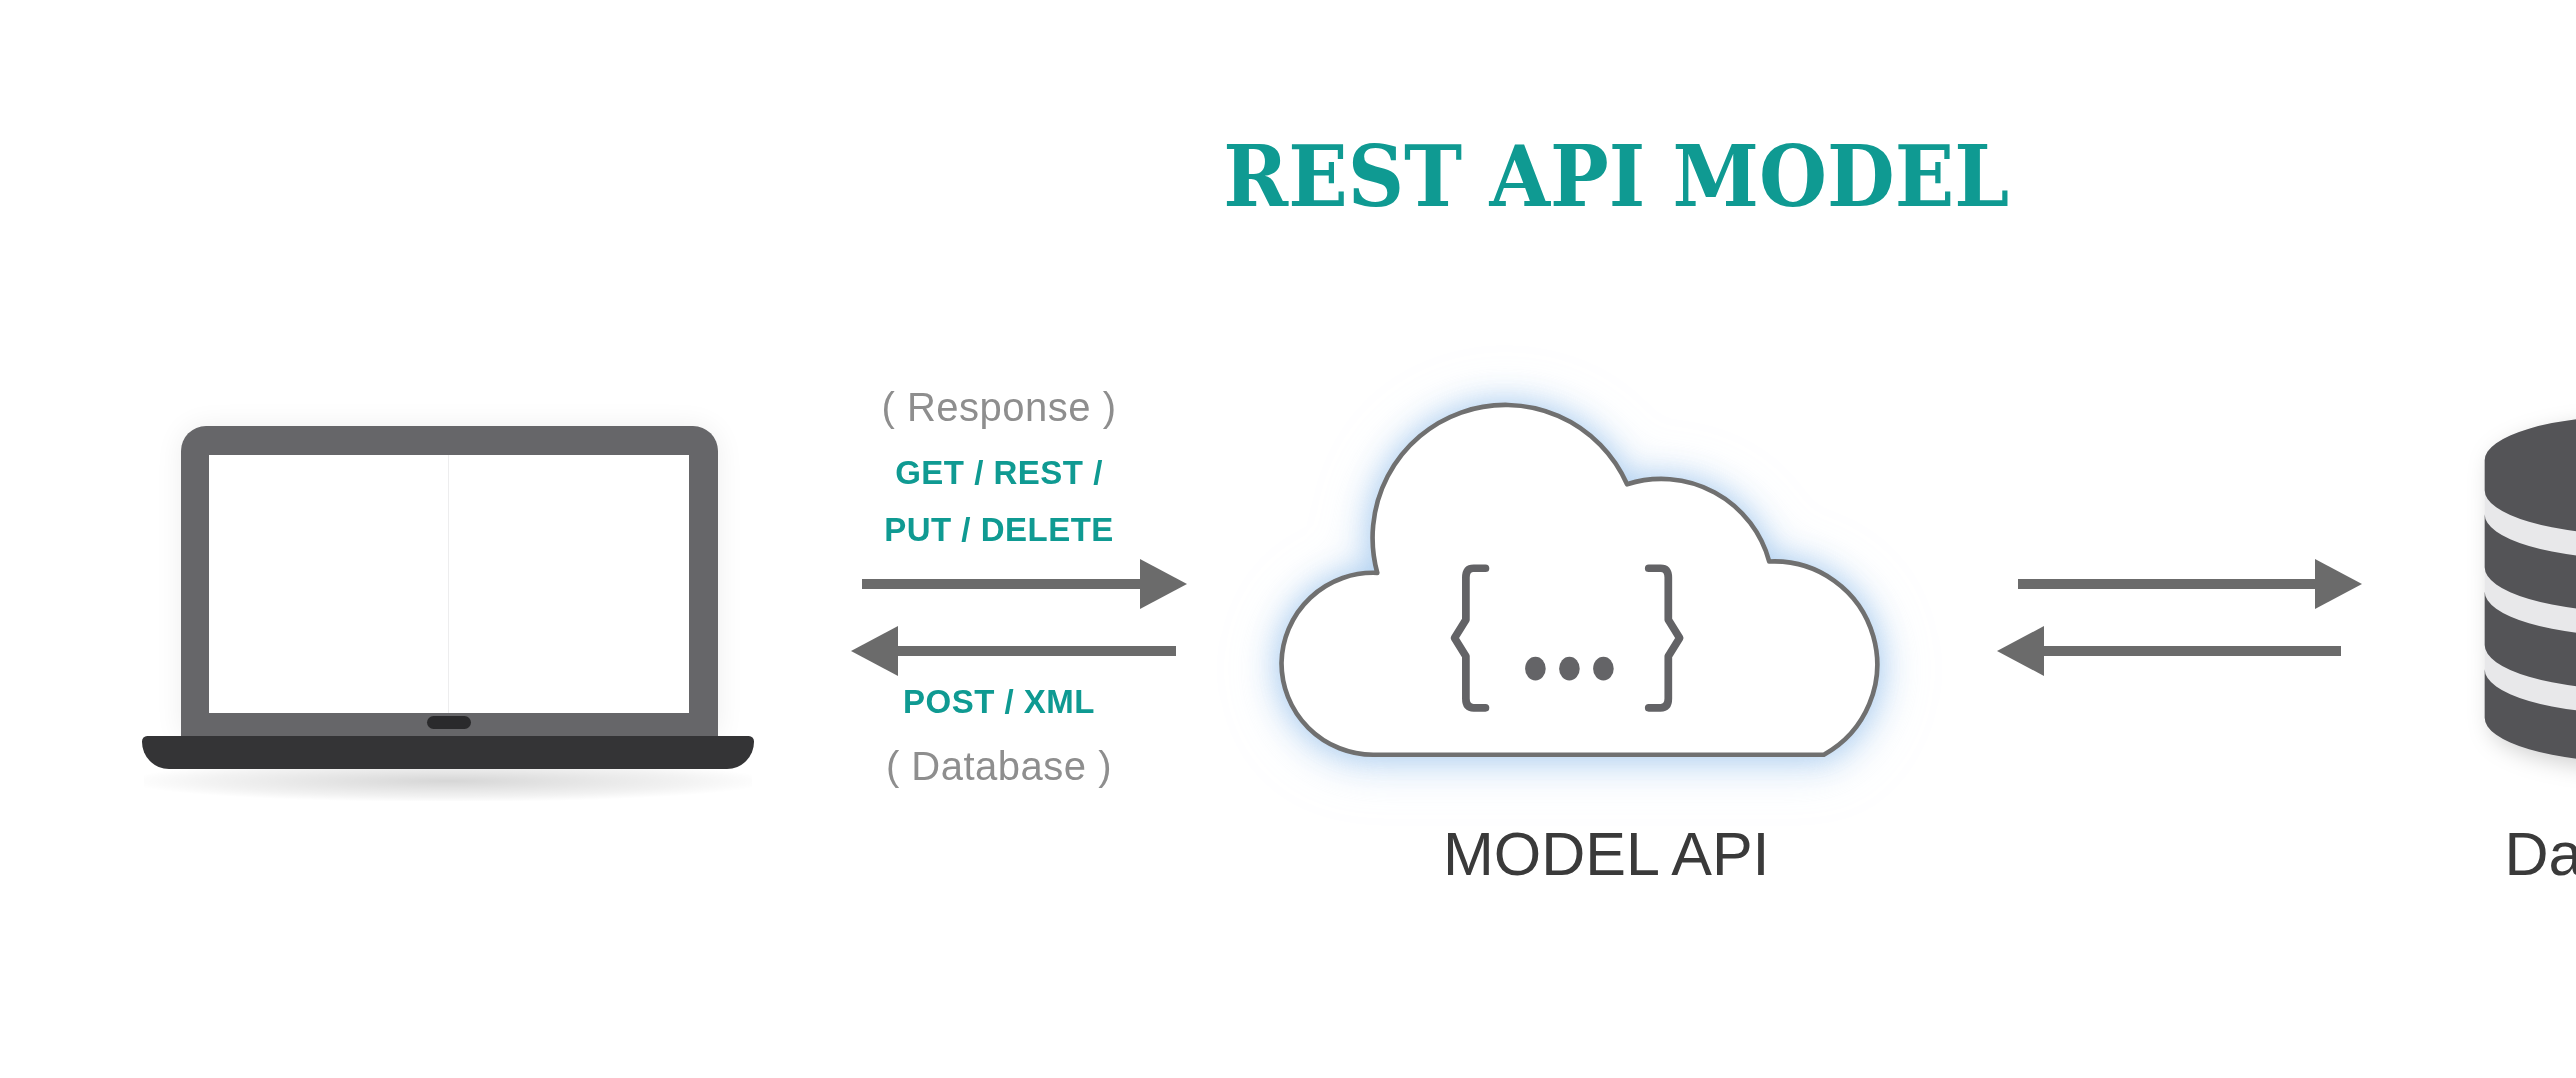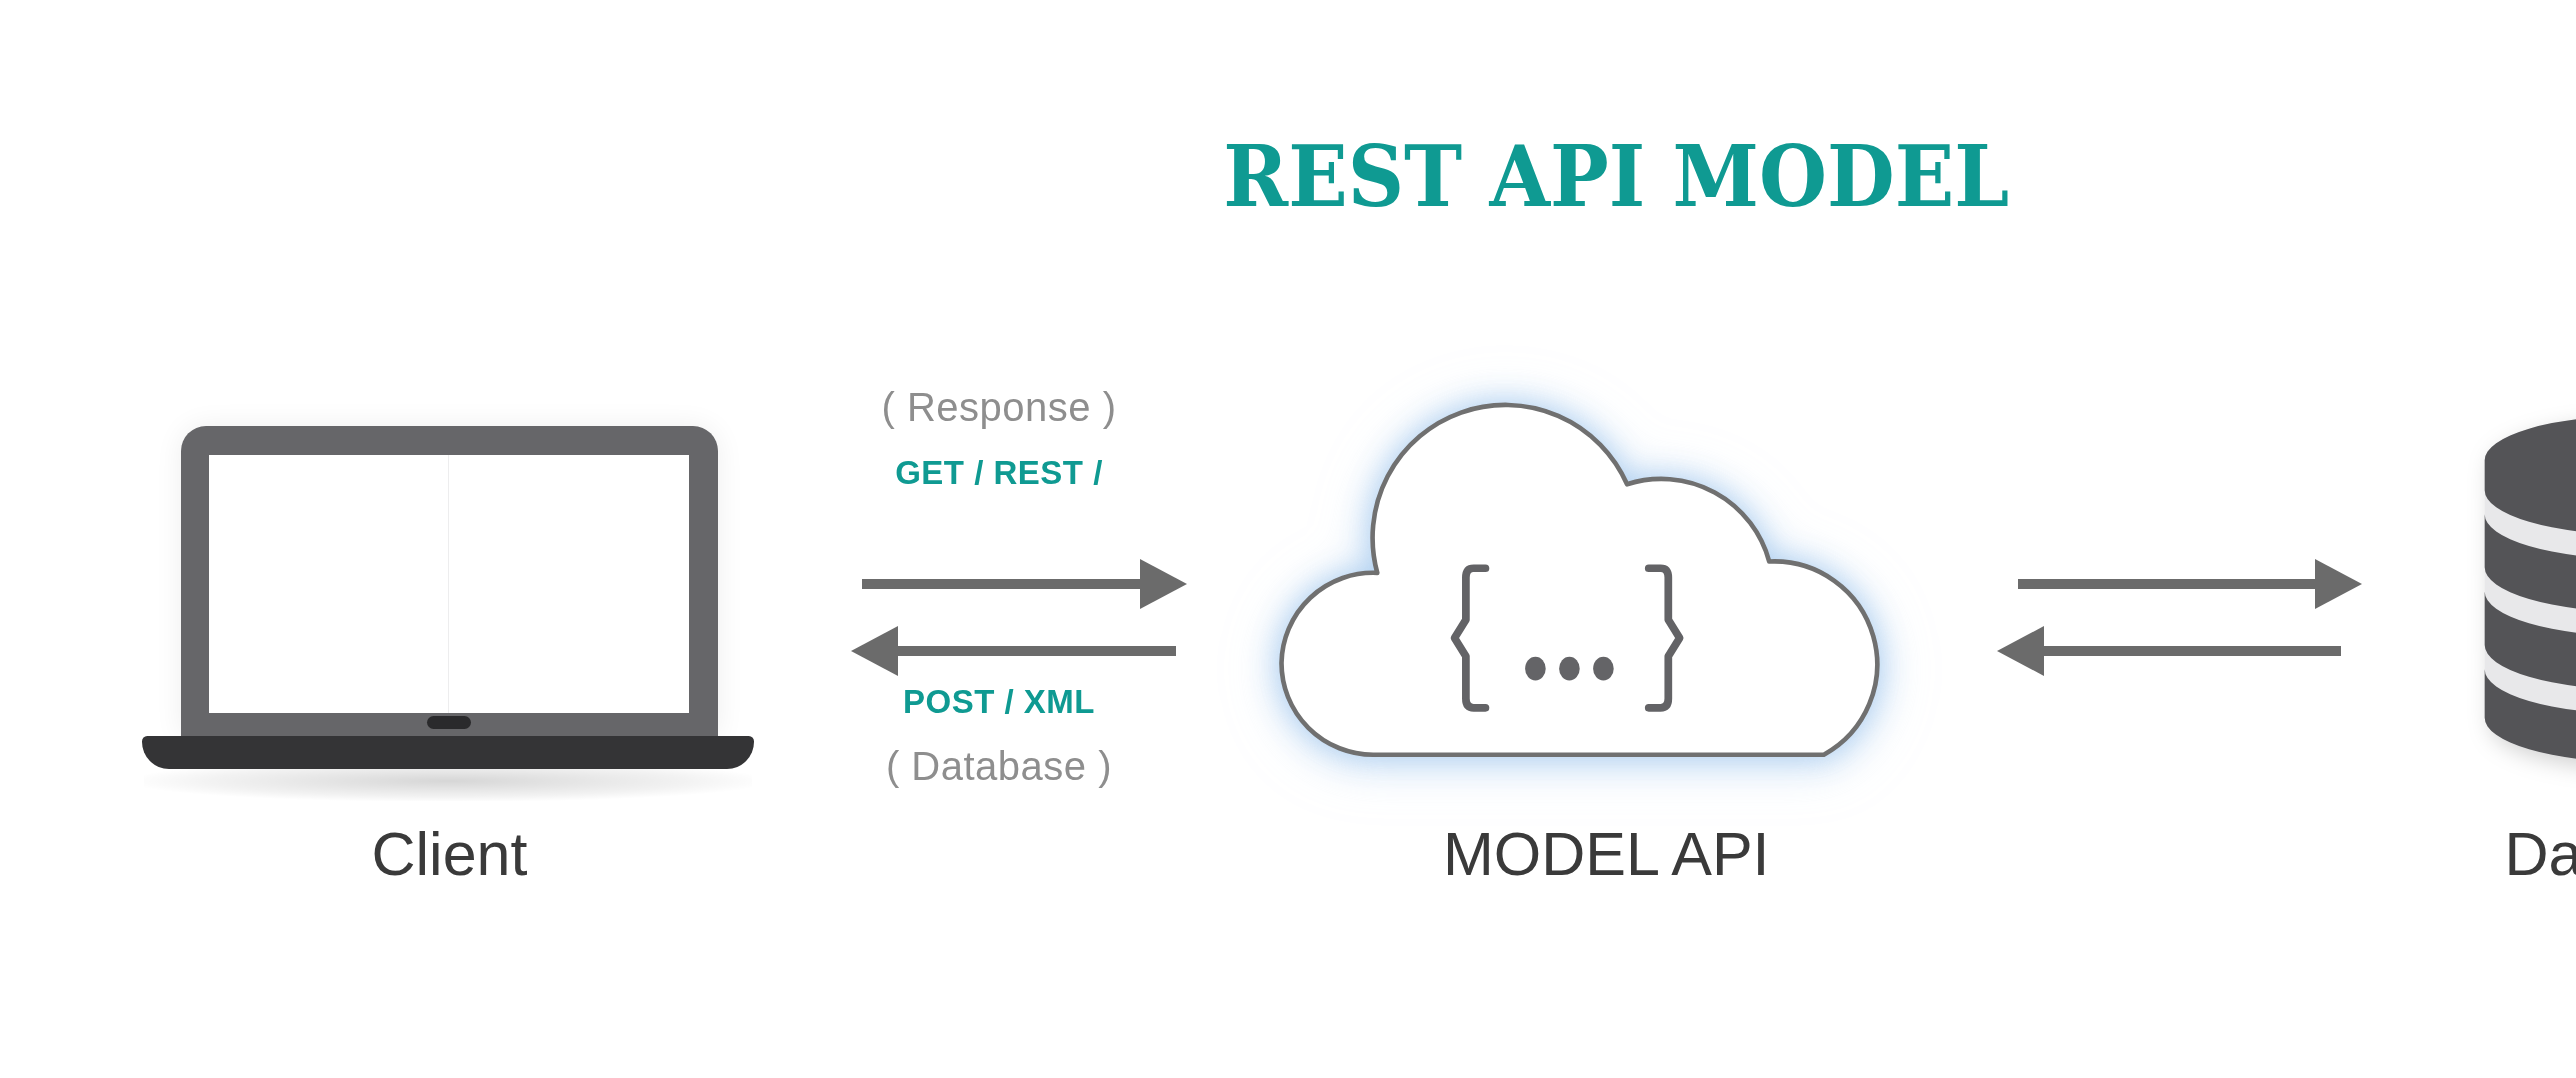--- a/index.html
+++ b/index.html
@@ -127,24 +127,24 @@
   <div id="title" class="abs">REST API MODEL</div>
 
   <div class="abs" id="laptop-shadow"></div>
   <div>
     <div class="abs" id="laptop-body"></div>
     <div class="abs" id="laptop-screen"></div>
     <div class="abs" id="laptop-screen-seam"></div>
     <div class="abs" id="laptop-notch"></div>
     <div class="abs" id="laptop-base"></div>
   </div>
-  <div id="client-label" class="abs node-label">Client</div>
 
   <div id="request-caption" class="abs flow-text flow-caption">( Response )</div>
   <div id="methods-line1" class="abs flow-text flow-strong">GET / REST /</div>
+  <div id="methods-line2" class="abs flow-text flow-strong">PUT / DELETE</div>
   <div id="response-formats" class="abs flow-text flow-strong">POST / XML</div>
   <div id="response-caption" class="abs flow-text flow-caption">( Database )</div>
 
   <div>
     <div class="abs shaft" id="arrowA-shaft"></div>
     <div class="abs head-right" id="arrowA-head"></div>
   </div>
   <div>
     <div class="abs head-left" id="arrowB-head"></div>
     <div class="abs shaft" id="arrowB-shaft"></div>

